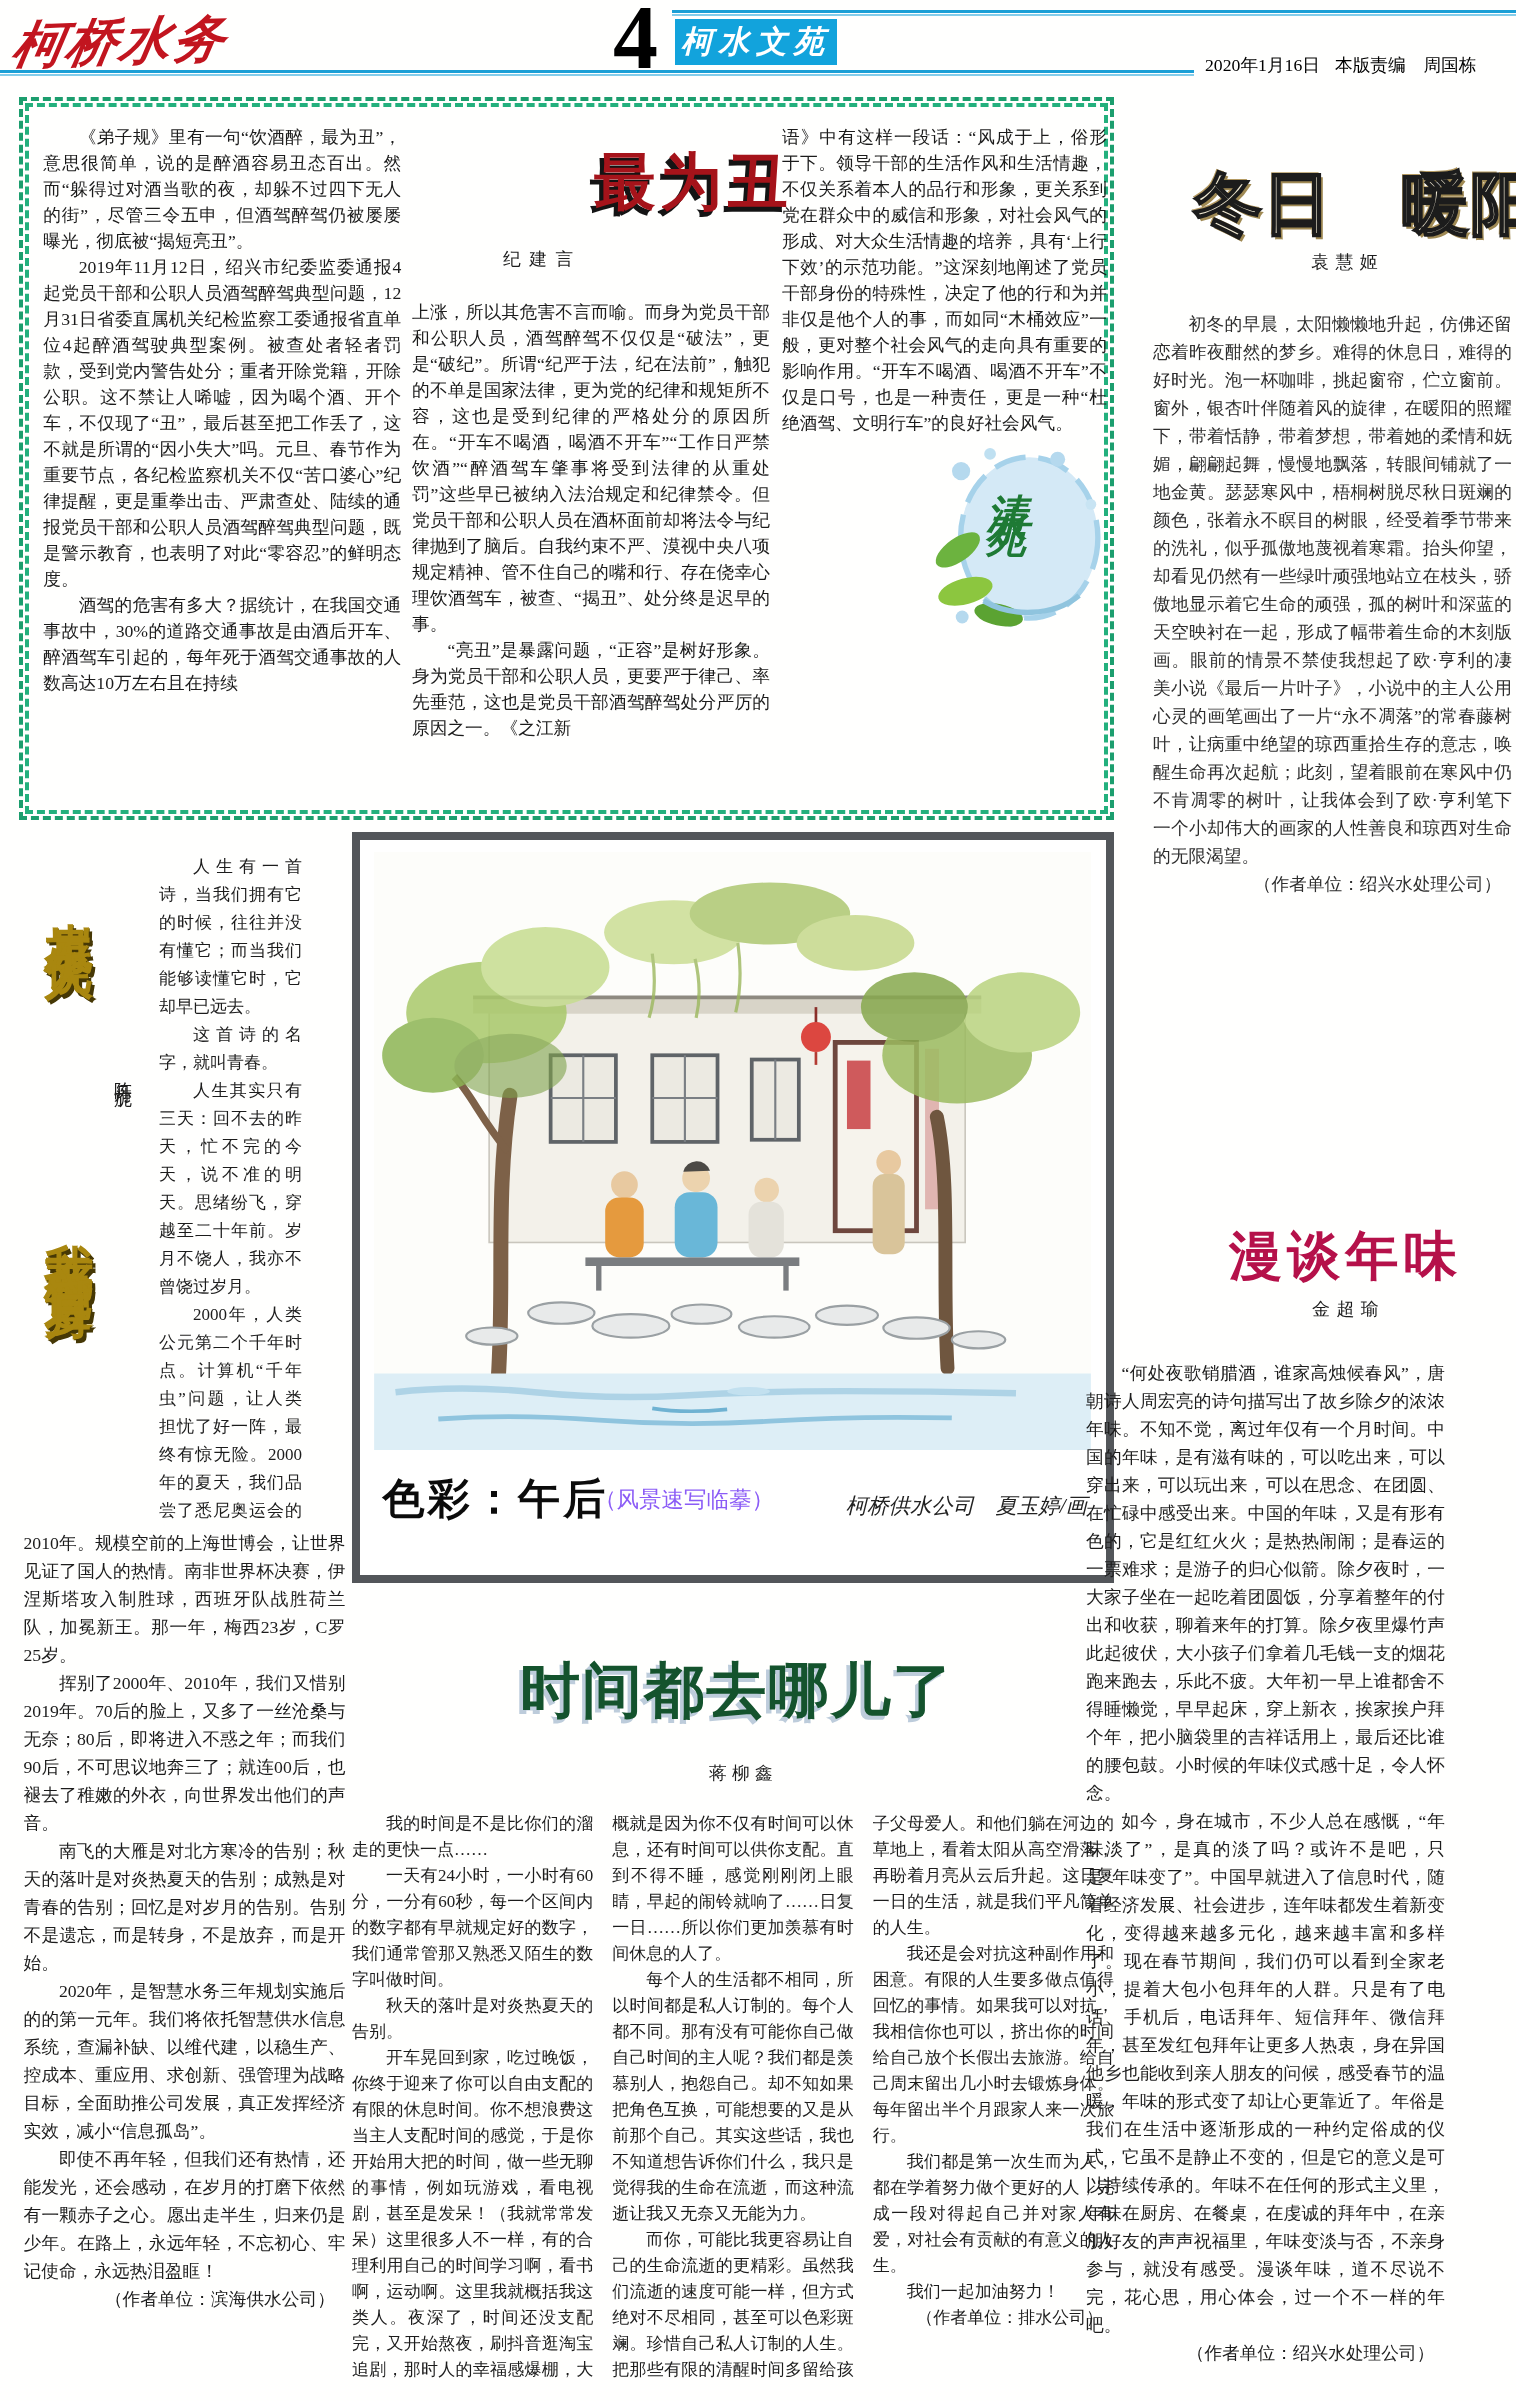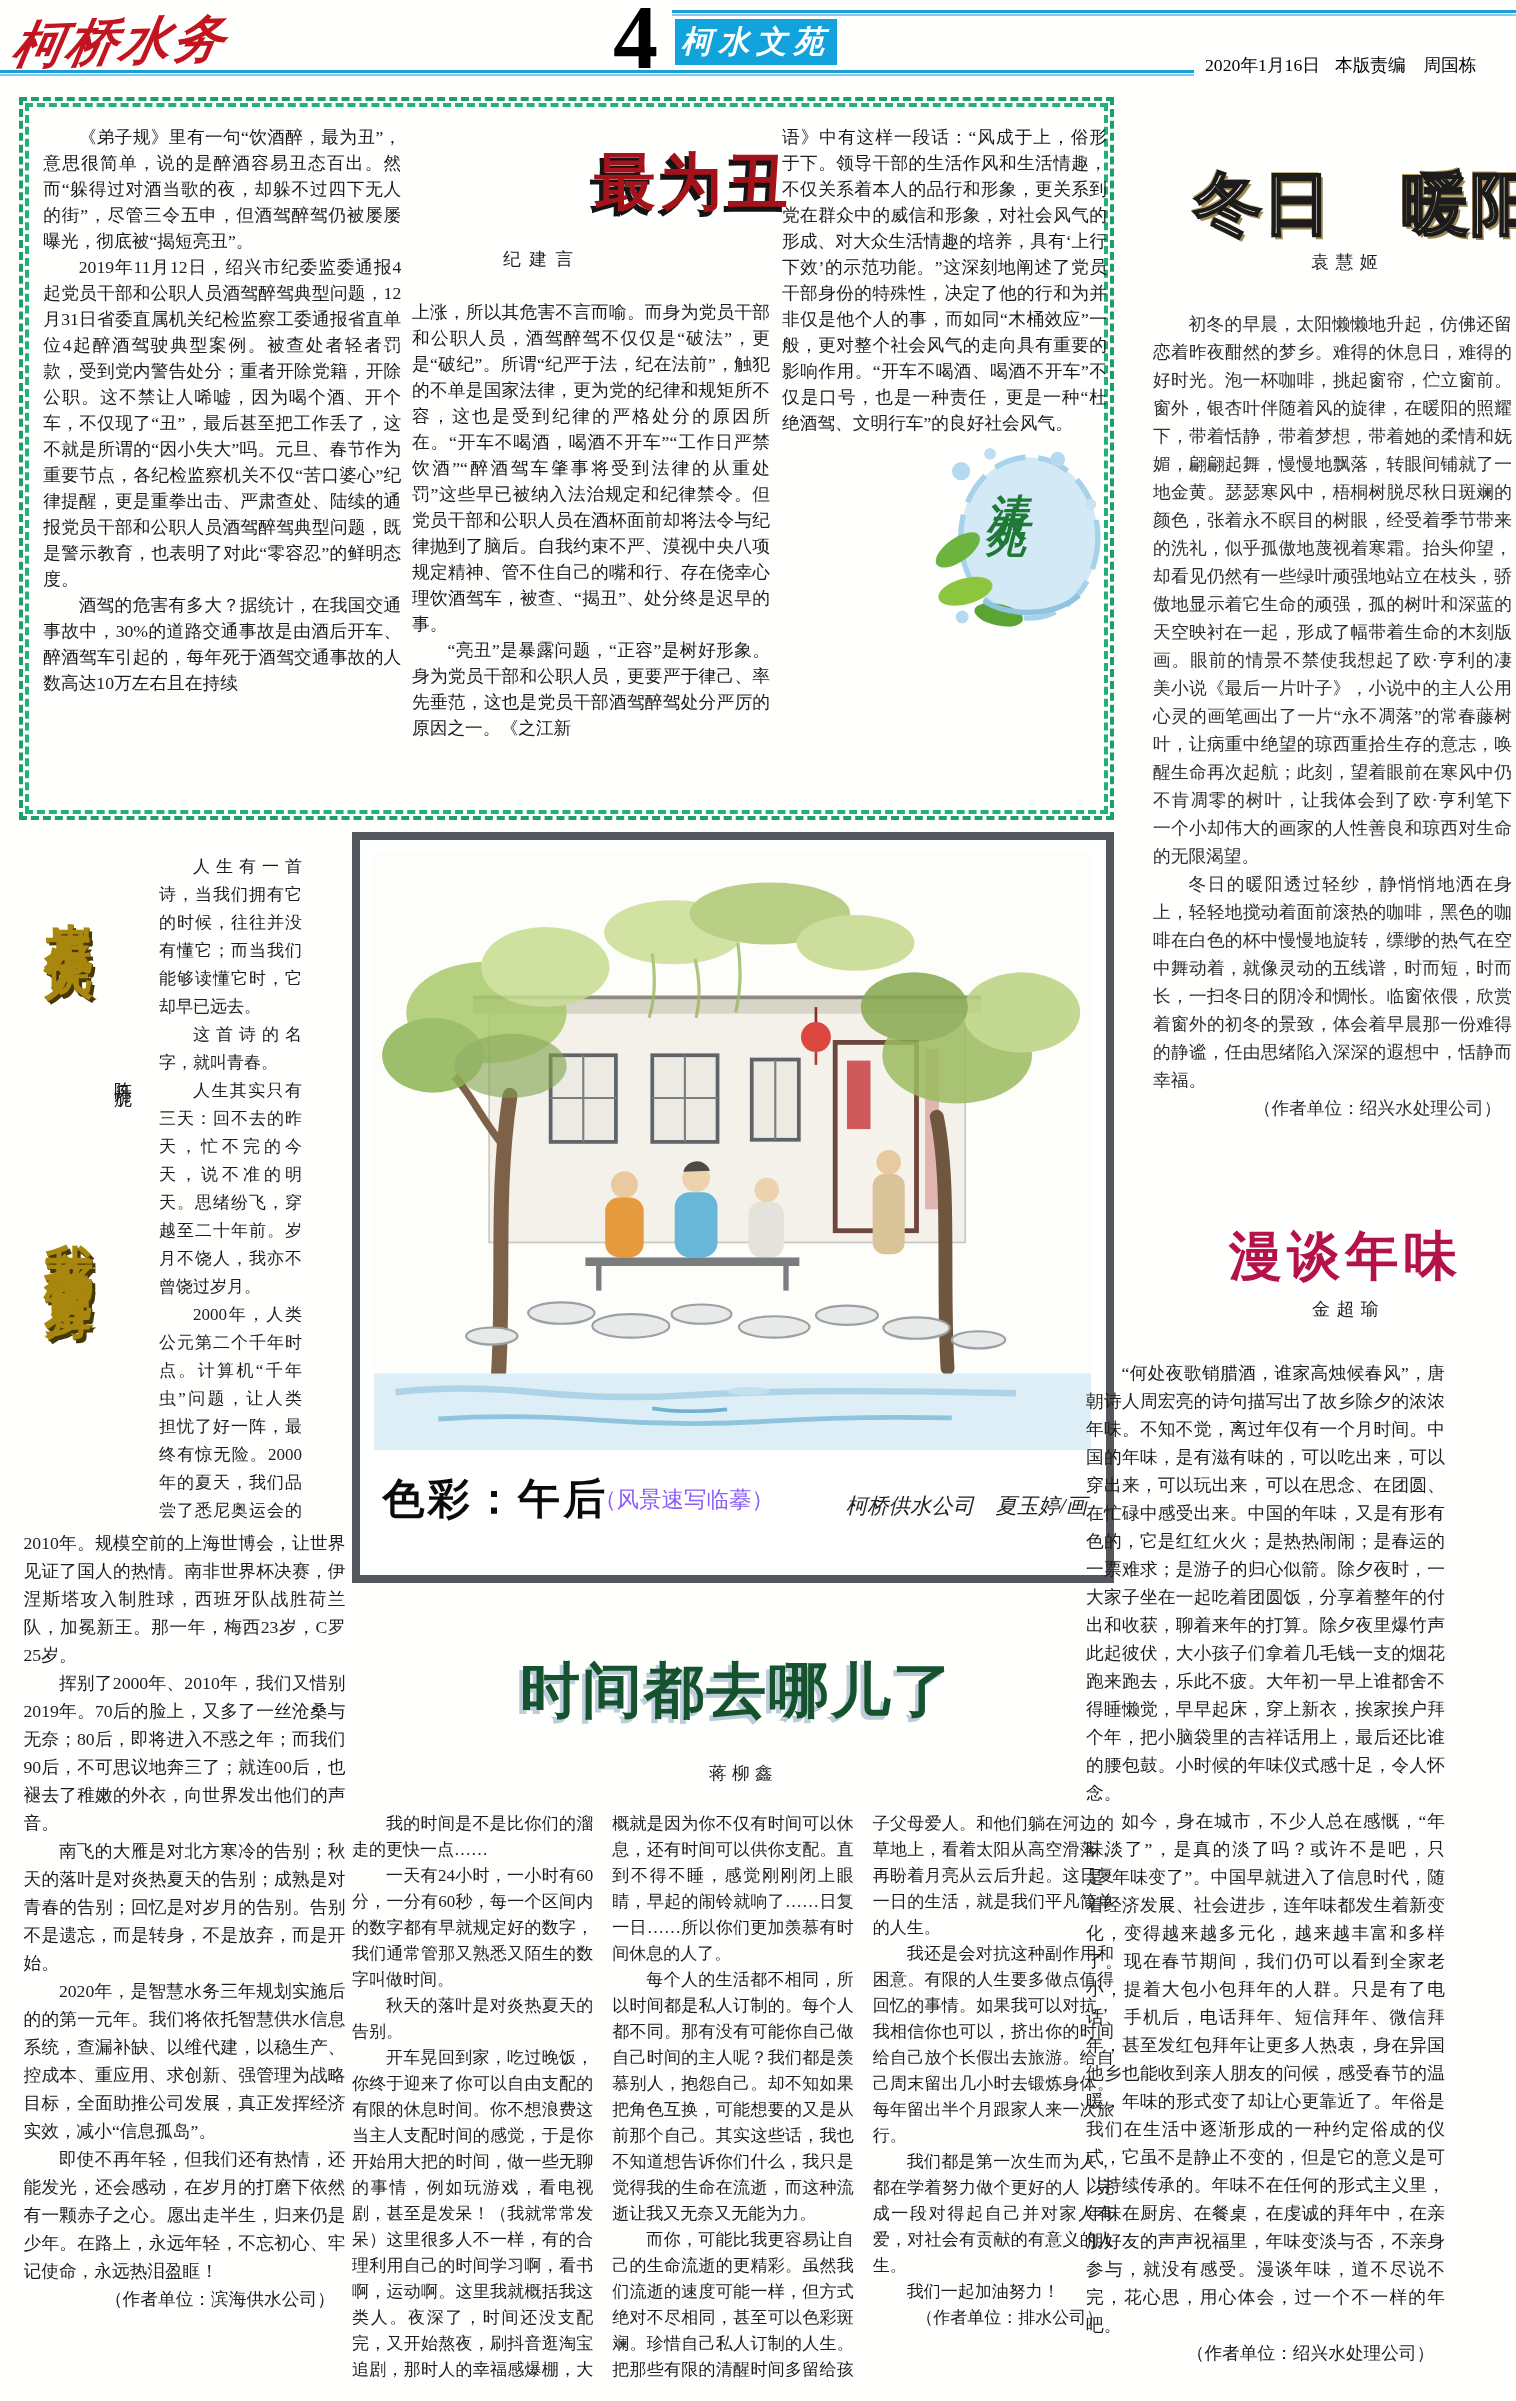--- a/index.html
+++ b/index.html
@@ -244,21 +244,20 @@
     <p>我还是会对抗这种副作用和困意。有限的人生要多做点值得回忆的事情。如果我可以对抗，我相信你也可以，挤出你的时间给自己放个长假出去旅游。给自己周末留出几小时去锻炼身体。每年留出半个月跟家人来一次旅行。</p>
     <p>我们都是第一次生而为人，都在学着努力做个更好的人，完成一段对得起自己并对家人有爱，对社会有贡献的有意义的人生。</p>
     <p>我们一起加油努力！</p>
     <p class="byline">（作者单位：排水公司）</p>
   </div>
 
   <div class="winter-title">冬日　暖阳</div>
   <div class="winter-author">袁慧姬</div>
   <div class="art winter-body">
     <p>初冬的早晨，太阳懒懒地升起，仿佛还留恋着昨夜酣然的梦乡。难得的休息日，难得的好时光。泡一杯咖啡，挑起窗帘，伫立窗前。窗外，银杏叶伴随着风的旋律，在暖阳的照耀下，带着恬静，带着梦想，带着她的柔情和妩媚，翩翩起舞，慢慢地飘落，转眼间铺就了一地金黄。瑟瑟寒风中，梧桐树脱尽秋日斑斓的颜色，张着永不瞑目的树眼，经受着季节带来的洗礼，似乎孤傲地蔑视着寒霜。抬头仰望，却看见仍然有一些绿叶顽强地站立在枝头，骄傲地显示着它生命的顽强，孤的树叶和深蓝的天空映衬在一起，形成了幅带着生命的木刻版画。眼前的情景不禁使我想起了欧·亨利的凄美小说《最后一片叶子》，小说中的主人公用心灵的画笔画出了一片“永不凋落”的常春藤树叶，让病重中绝望的琼西重拾生存的意志，唤醒生命再次起航；此刻，望着眼前在寒风中仍不肯凋零的树叶，让我体会到了欧·亨利笔下一个小却伟大的画家的人性善良和琼西对生命的无限渴望。</p>
-    <p>冬日的暖阳透过轻纱，静悄悄地洒在身上，轻轻地搅动着面前滚热的咖啡，黑色的咖啡在白色的杯中慢慢地旋转，缥缈的热气在空中舞动着，就像灵动的五线谱，时而短，时而长，一扫冬日的阴冷和惆怅。临窗依偎，欣赏着窗外的初冬的景致，体会着早晨那一份难得的静谧，任由思绪陷入深深的遐想中，恬静而幸福。</p>
     <p class="byline">（作者单位：绍兴水处理公司）</p>
   </div>
 
   <div class="ny-title">漫谈年味</div>
   <div class="ny-author">金超瑜</div>
   <div class="art ny-body">
     <p>“何处夜歌销腊酒，谁家高烛候春风”，唐朝诗人周宏亮的诗句描写出了故乡除夕的浓浓年味。不知不觉，离过年仅有一个月时间。中国的年味，是有滋有味的，可以吃出来，可以穿出来，可以玩出来，可以在思念、在团圆、在忙碌中感受出来。中国的年味，又是有形有色的，它是红红火火；是热热闹闹；是春运的一票难求；是游子的归心似箭。除夕夜时，一大家子坐在一起吃着团圆饭，分享着整年的付出和收获，聊着来年的打算。除夕夜里爆竹声此起彼伏，大小孩子们拿着几毛钱一支的烟花跑来跑去，乐此不疲。大年初一早上谁都舍不得睡懒觉，早早起床，穿上新衣，挨家挨户拜个年，把小脑袋里的吉祥话用上，最后还比谁的腰包鼓。小时候的年味仪式感十足，令人怀念。</p>
     <p>如今，身在城市，不少人总在感慨，“年味淡了”，是真的淡了吗？或许不是吧，只是“年味变了”。中国早就进入了信息时代，随着经济发展、社会进步，连年味都发生着新变化，变得越来越多元化，越来越丰富和多样了。现在春节期间，我们仍可以看到全家老小，提着大包小包拜年的人群。只是有了电话、手机后，电话拜年、短信拜年、微信拜年，甚至发红包拜年让更多人热衷，身在异国他乡也能收到亲人朋友的问候，感受春节的温暖，年味的形式变了却让心更靠近了。年俗是我们在生活中逐渐形成的一种约定俗成的仪式，它虽不是静止不变的，但是它的意义是可以持续传承的。年味不在任何的形式主义里，年味在厨房、在餐桌，在虔诚的拜年中，在亲朋好友的声声祝福里，年味变淡与否，不亲身参与，就没有感受。漫谈年味，道不尽说不完，花心思，用心体会，过一个不一样的年吧。</p>
     <p class="byline">（作者单位：绍兴水处理公司）</p>
   </div>

